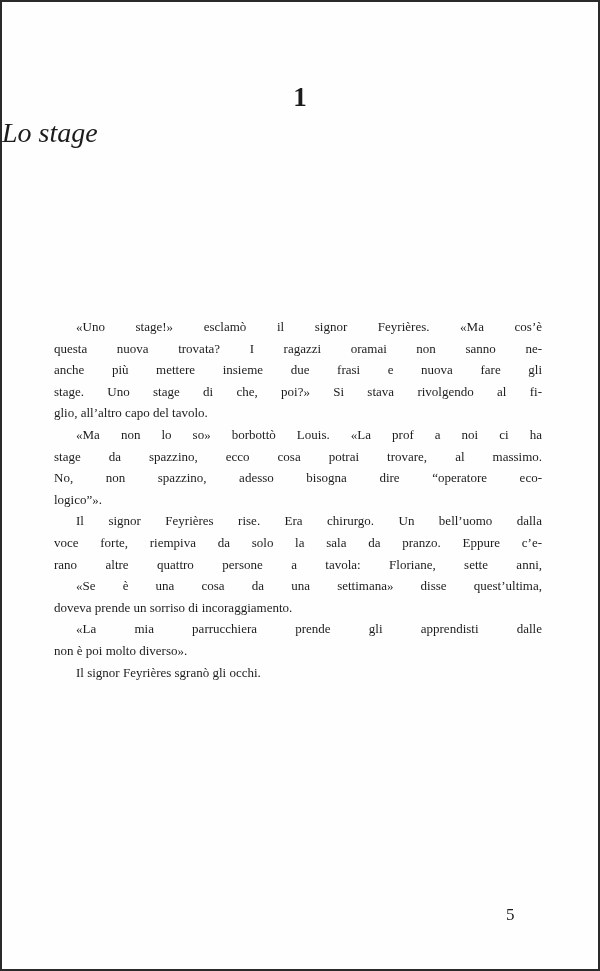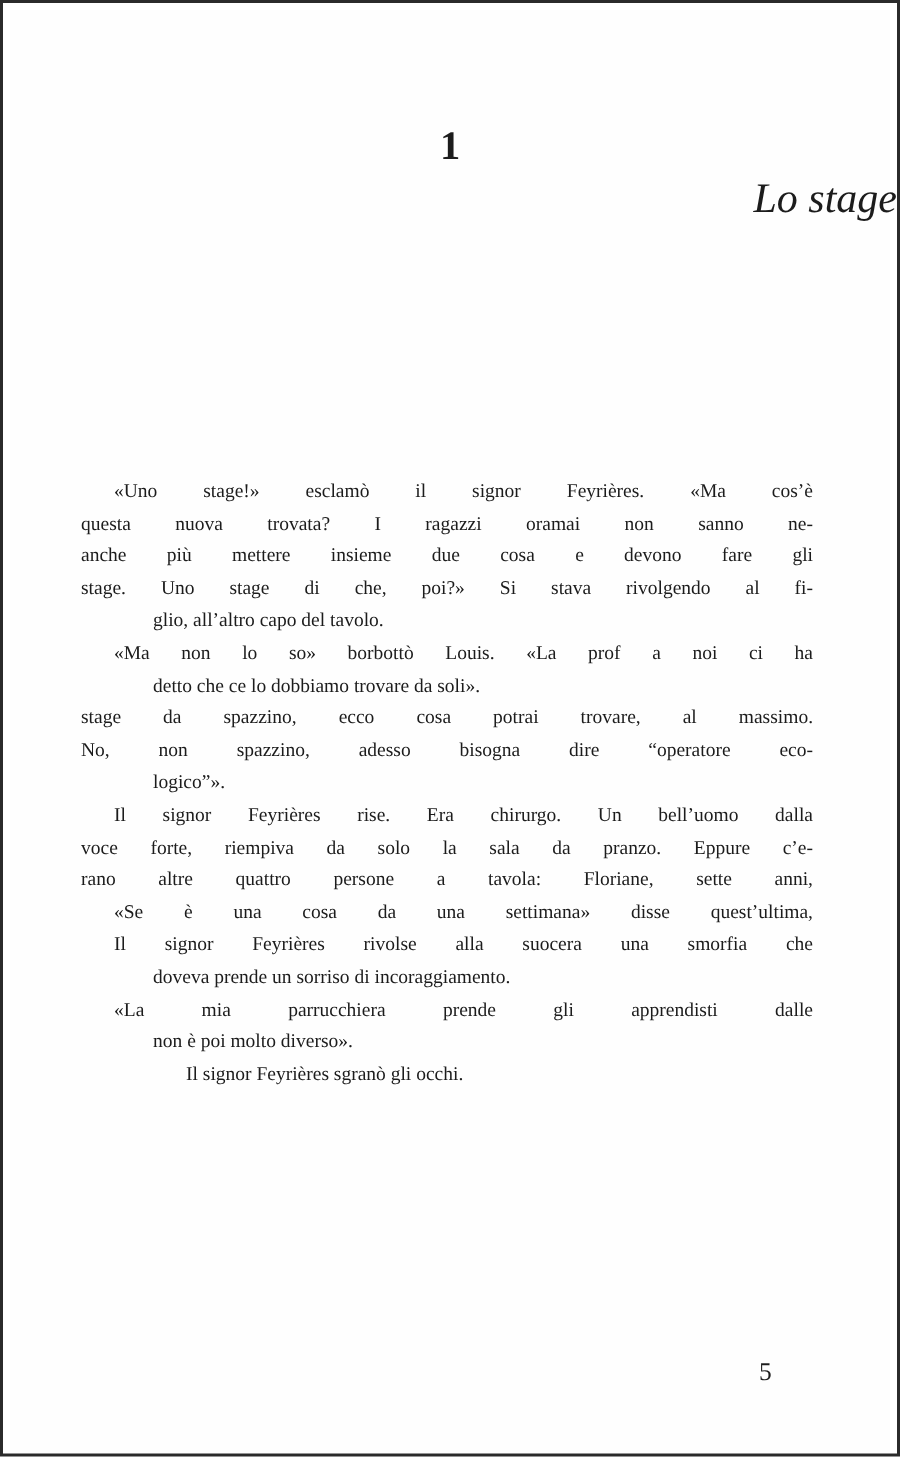--- a/index.html
+++ b/index.html
@@ -13,57 +13,55 @@
     background: #fefefe;
     font-family: "Liberation Serif", "DejaVu Serif", serif;
     color: #1c1c1c;
   }
   .chapter-number {
     position: absolute; top: 79px; left: 0; width: 100%;
     text-align: center; font-size: 27px; font-weight: bold; line-height: 32px;
   }
   .chapter-title {
     position: absolute; top: 113px; left: 0; width: 100%;
-    text-align: right; font-size: 28px; font-style: italic; line-height: 36px;
+    text-align: left; font-size: 28px; font-style: italic; line-height: 36px;
   }
   .body-text {
     position: absolute; top: 314px; left: 52px; width: 488px;
     font-size: 13px; line-height: 21.6px;
   }
   .line { display: block; white-space: nowrap; text-align: justify; text-align-last: justify; height: 21.6px; }
-  .line.last { text-align-last: left; margin-left: 48px; }
+  .line.last { text-align-last: left; }
   .line.indent { padding-left: 22px; }
   .page-number {
     position: absolute; top: 903px; left: 504px;
     font-size: 17px; line-height: 20px;
   }
 </style>
 </head>
 <body>
 
 <div class="page">
   <div class="chapter-number">1</div>
   <div class="chapter-title">Lo stage</div>
 
   <div class="body-text" id="body-text">
       <span class="line indent">«Uno stage!» esclamò il signor Feyrières. «Ma cos’è</span>
       <span class="line">questa nuova trovata? I ragazzi oramai non sanno ne-</span>
-      <span class="line">anche più mettere insieme due cosa e devono fare gli</span>
+      <span class="line">anche più mettere insieme due frasi e nuova fare gli</span>
       <span class="line">stage. Uno stage di che, poi?» Si stava rivolgendo al fi-</span>
       <span class="line last">glio, all’altro capo del tavolo.</span>
       <span class="line indent">«Ma non lo so» borbottò Louis. «La prof a noi ci ha</span>
-      <span class="line last">detto che ce lo dobbiamo trovare da soli».</span>
       <span class="line">stage da spazzino, ecco cosa potrai trovare, al massimo.</span>
       <span class="line">No, non spazzino, adesso bisogna dire “operatore eco-</span>
       <span class="line last">logico”».</span>
       <span class="line indent">Il signor Feyrières rise. Era chirurgo. Un bell’uomo dalla</span>
       <span class="line">voce forte, riempiva da solo la sala da pranzo. Eppure c’e-</span>
       <span class="line">rano altre quattro persone a tavola: Floriane, sette anni,</span>
       <span class="line indent">«Se è una cosa da una settimana» disse quest’ultima,</span>
-      <span class="line indent">Il signor Feyrières rivolse alla suocera una smorfia che</span>
       <span class="line last">doveva prende un sorriso di incoraggiamento.</span>
       <span class="line indent">«La mia parrucchiera prende gli apprendisti dalle</span>
       <span class="line last">non è poi molto diverso».</span>
       <span class="line indent last">Il signor Feyrières sgranò gli occhi.</span>
     </div>
 
   <div class="page-number">5</div>
 </div>
 
 </body></html>

